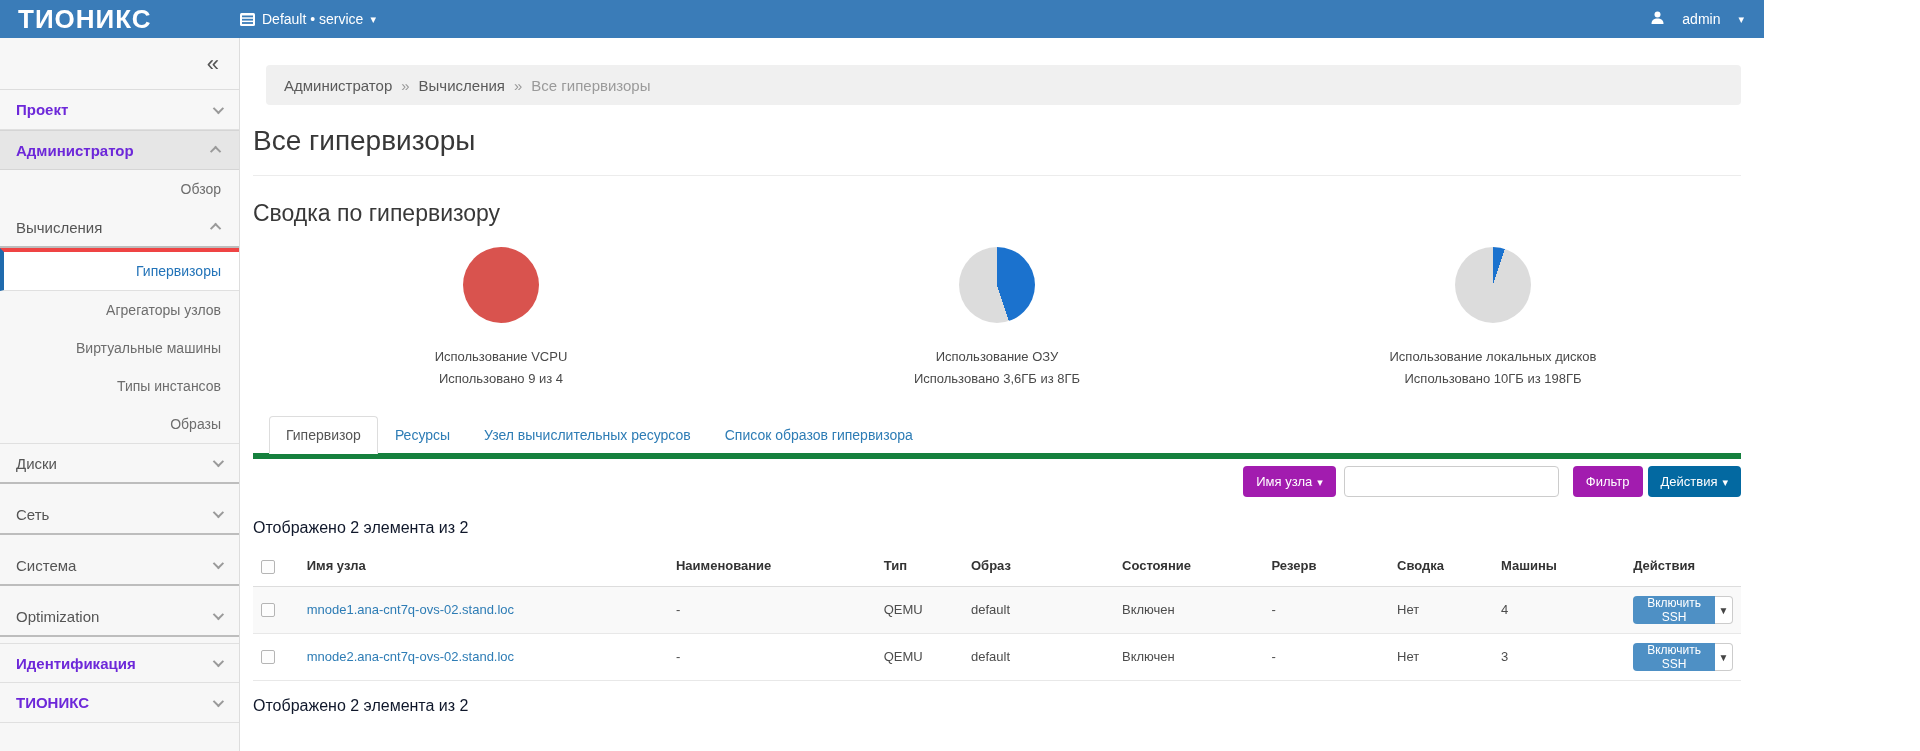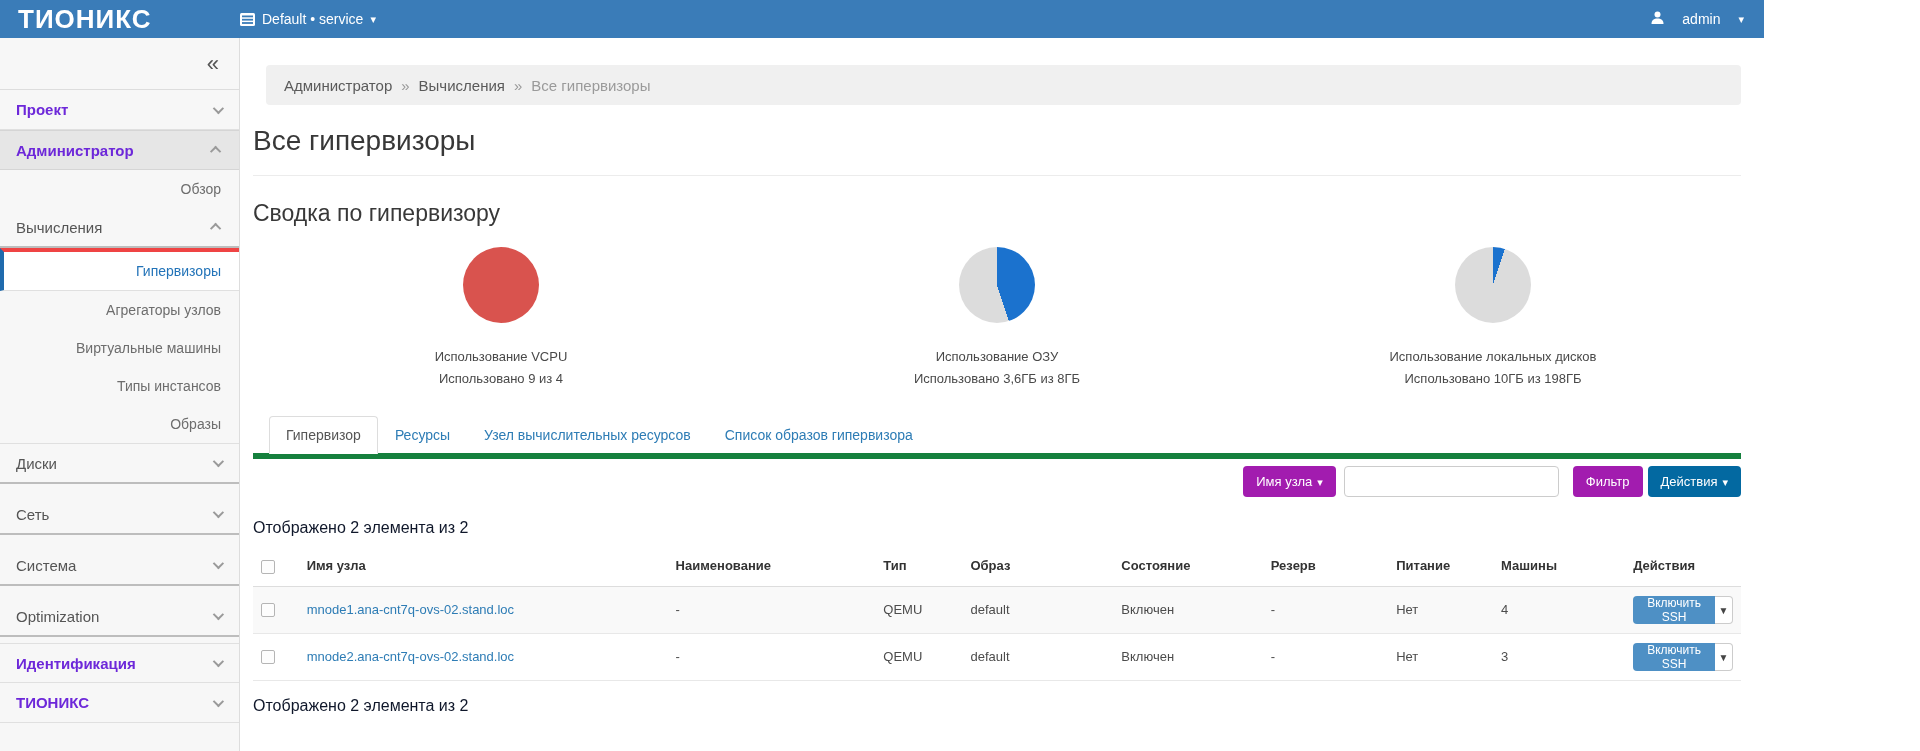--- a/index.html
+++ b/index.html
@@ -226,21 +226,21 @@
       </colgroup>
       <thead>
         <tr>
           <th><span class="cb"></span></th>
           <th>Имя узла</th>
           <th>Наименование</th>
           <th>Тип</th>
           <th>Образ</th>
           <th>Состояние</th>
           <th>Резерв</th>
-          <th>Питание</th>
+          <th>Сводка</th>
           <th>Машины</th>
           <th>Действия</th>
         </tr>
       </thead>
       <tbody>
         <tr class="striped">
           <td><span class="cb"></span></td>
           <td><a>mnode1.ana-cnt7q-ovs-02.stand.loc</a></td>
           <td>-</td>
           <td>QEMU</td>

